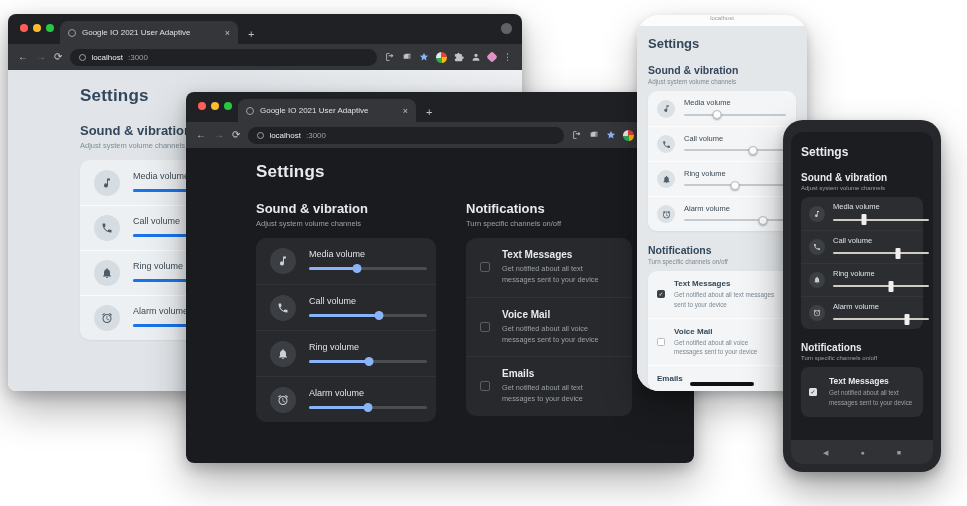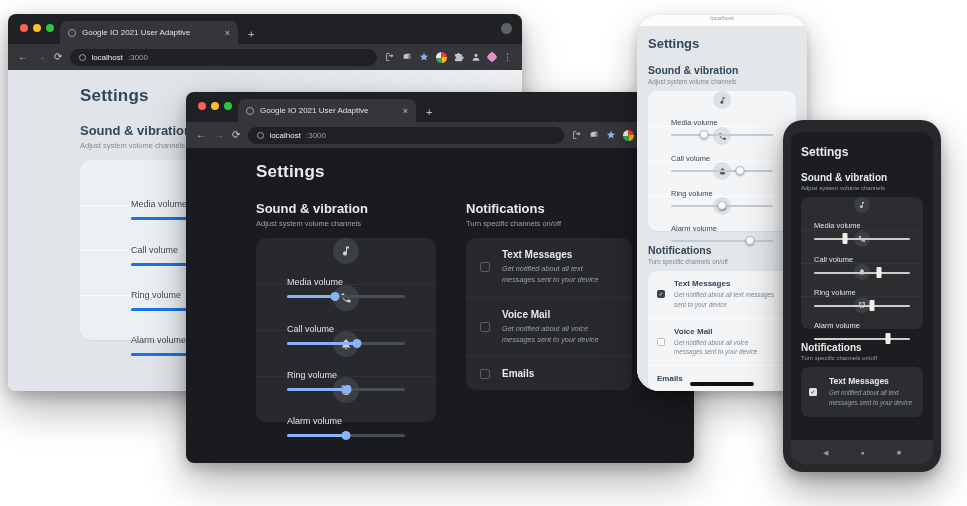--- a/index.html
+++ b/index.html
@@ -45,21 +45,21 @@
   .content-light h1 { font-size:17px; color:#33475b; letter-spacing:.2px; }
   .content-light h2 { font-size:13px; color:#33475b; }
   .content-light .sub { font-size:7.5px; color:#7e8c96; margin-top:3px; }
   .content-light .section { margin-top:17px; position:relative; }
   .card { border-radius:10px; margin-top:10px; }
   .card-light { background:#edf0f2; width:252px; box-shadow:0 1px 2px rgba(0,0,0,.05); }
   .card-light .srow { border-top:1px solid rgba(255,255,255,.75); }
   .card-light .srow:first-child { border-top:none; }
 
   
-  .srow { display:flex; align-items:center; gap:13px; padding:0 14px; height:45px;flex-direction:column; }
+  .srow { display:flex; align-items:center; gap:13px; padding:0 14px; height:45px; }
   .chip { width:26px; height:26px; border-radius:50%; display:flex; align-items:center; justify-content:center; flex:none; }
   .chip svg { width:12px; height:12px; fill:currentColor; }
   .card-light .chip { background:#d6dde2; color:#4e5c67; }
   .slabel { font-size:9px; margin-bottom:5px; }
   .card-light .slabel { color:#3c4a55; }
   .slider { position:relative; height:9px; }
   .card-light .slider { width:150px; }
   .track { position:absolute; left:0; right:0; top:3px; height:3px; border-radius:2px; }
   .card-light .track { background:#c2ccd4; }
   .fill { position:absolute; left:0; top:3px; height:3px; border-radius:2px; background:var(--accent_blue_light,#1a73e8); }
@@ -82,21 +82,21 @@
   .card-dark .slider { width:118px; }
   .card-dark .track { background:#4a4e53; }
   .card-dark .fill, .card-dark .thumb { background:var(--accent_blue_dark,#8ab4f8); }
   .nrow { display:flex; align-items:center; gap:12px; padding:11px 14px; border-top:1px solid rgba(255,255,255,.05); }
   .nrow:first-child { border-top:none; }
   .cbx { width:10px; height:10px; border:1.4px solid #5a5e63; border-radius:2px; flex:none;
          display:flex; align-items:center; justify-content:center; }
   .ck { display:none; font-size:7px; line-height:1; }
   .cbx.checked .ck { display:block; }
   .ntitle { font-size:10px; font-weight:bold; color:#e8eaed; }
-  .ndesc { font-size:7.3px; color:#9aa0a6; line-height:1.55; margin-top:3px; width:112px;font-style:italic; }
+  .ndesc { font-size:7.3px; color:#9aa0a6; line-height:1.55; margin-top:3px; width:112px; }
 
   
   .phone-light { position:absolute; left:637px; top:15px; width:170px; height:376px; z-index:3;
                  background:#fcfcfd; border-radius:22px; overflow:hidden;
                  box-shadow:0 16px 36px rgba(0,0,0,.28), 0 4px 10px rgba(0,0,0,.18);
                  display:flex; flex-direction:column; }
   .statusbar { height:20px; display:flex; align-items:center; justify-content:space-between; padding:4px 16px 0; }
   .st-time { font-size:8px; font-weight:bold; color:#1b1f23; }
   .st-icons { display:flex; align-items:center; gap:3px; }
   .st-dots { font-size:6px; color:#c0c5c9; letter-spacing:1px; }
@@ -412,20 +412,21 @@
     <div class="nbody">
       <div class="ntitle">Voice Mail</div>
       <div class="ndesc">Get notified about all voice messages sent to your device</div>
     </div>
   </div>
 
   <div class="nrow">
     <span class="cbx"></span>
     <div class="nbody">
       <div class="ntitle">Emails</div>
+      <div class="ndesc">Get notified about all text messages to your device</div>
     </div>
   </div>
 </div>
         </div>
       </div>
     </div>
   </div>
 
   <div class="phone-light">
     <div class="urlbar">localhost</div>

